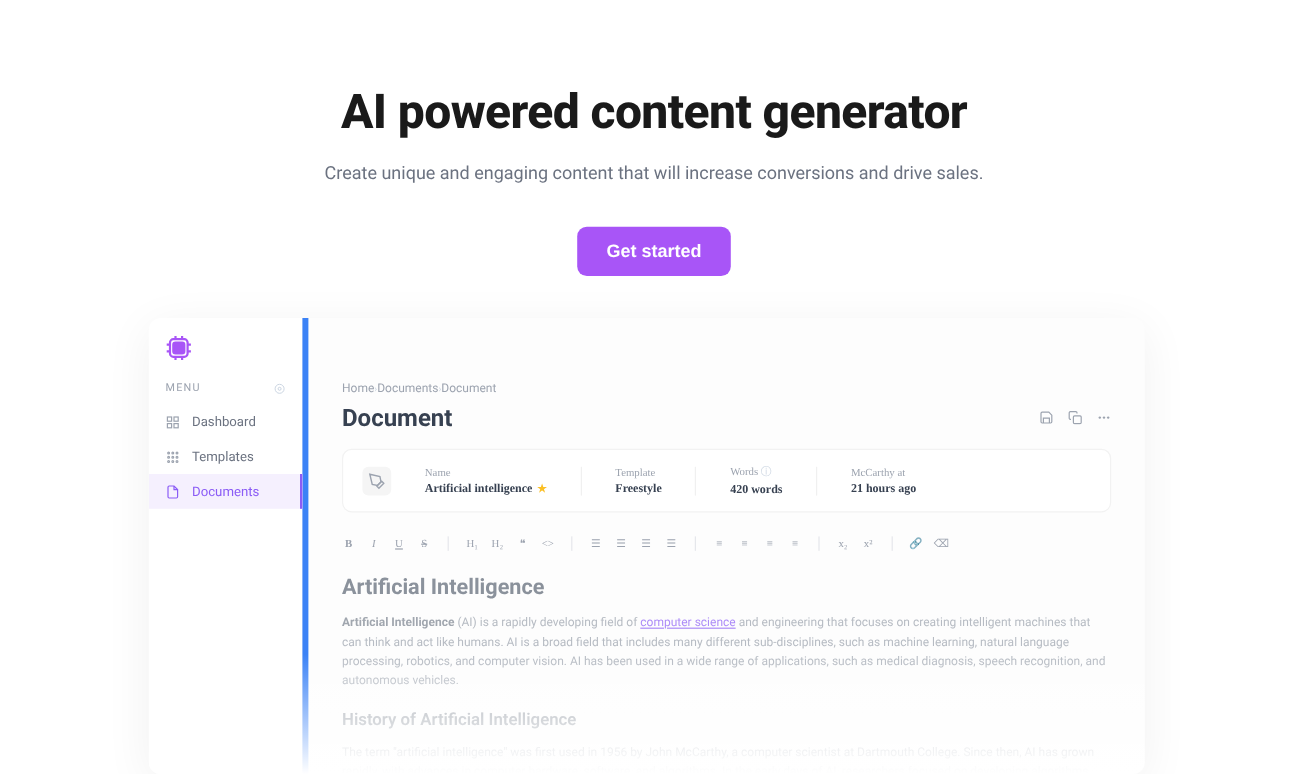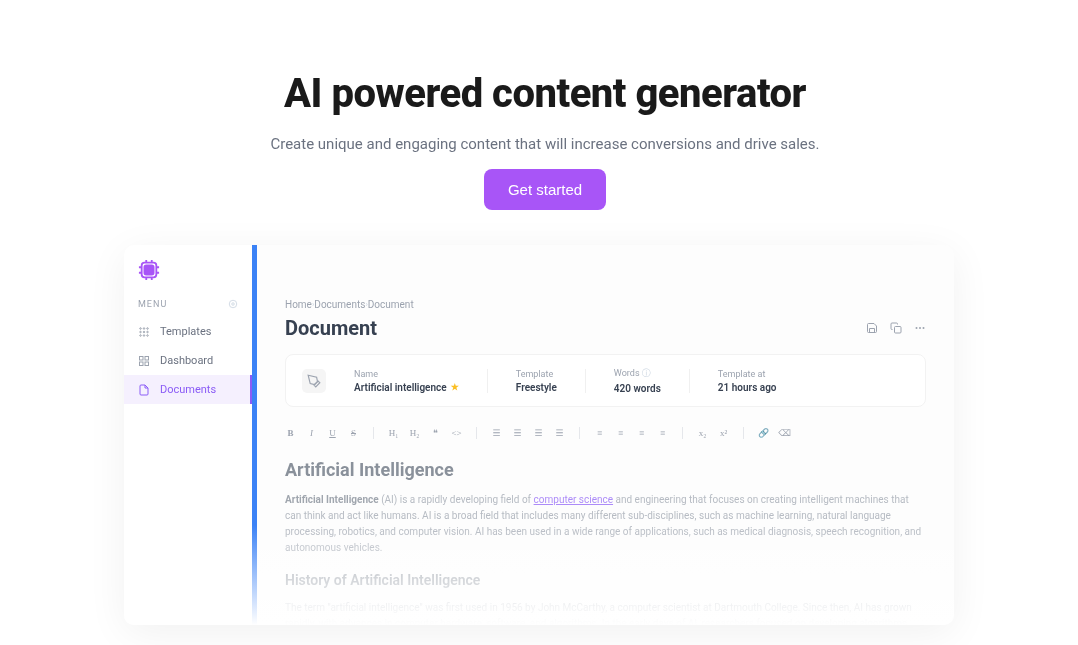--- a/index.html
+++ b/index.html
@@ -1,38 +1,38 @@
 <!DOCTYPE html>
 <html><head>
 <meta charset="utf-8">
 <style>
 * { margin: 0; padding: 0; box-sizing: border-box; }
 body { font-family: -apple-system, BlinkMacSystemFont, "Segoe UI", Roboto, sans-serif; background: #fff; width: 1078px; height: 645px; overflow: hidden; }
 .hero { text-align: center; padding-top: 70px; padding-left: 12px; }
 .hero h1 { font-size: 40px; font-weight: 800; color: #1a1a1a; letter-spacing: -0.5px; }
 .hero p { margin-top: 18px; color: #6b7280; font-size: 15px; }
-.cta { margin-top: 16px; display: inline-block; background: #a855f7; color: #fff; border: none; padding: 12px 24px; border-radius: 8px; font-size: 15px; font-weight: 400; cursor: pointer; }
+.cta { margin-top: 36px; display: inline-block; background: #a855f7; color: #fff; border: none; padding: 12px 24px; border-radius: 8px; font-size: 15px; font-weight: 700; cursor: pointer; }
 .app { margin: 35px auto 0; width: 830px; height: 380px; background: #fdfdfd; border-radius: 10px; box-shadow: 0 8px 40px rgba(0,0,0,0.06); display: flex; overflow: hidden; position: relative; }
 .sidebar { width: 133px; background: #fff; border-right: 5px solid #3b82f6; padding: 14px 0 0; }
 .logo { width: 22px; height: 22px; margin-left: 14px; margin-bottom: 18px; }
 .menu-title { font-size: 9px; color: #9ca3af; letter-spacing: 1px; padding: 0 14px 8px; display: flex; justify-content: space-between; align-items: center; }
 .menu-title .gear { width: 10px; height: 10px; }
 .nav-item { display: flex; align-items: center; gap: 10px; padding: 8px 14px; font-size: 11px; color: #6b7280; cursor: pointer; }
 .nav-item.active { background: #f5f0fe; color: #8b5cf6; border-right: 2px solid #8b5cf6; }
 .nav-item .ico { width: 12px; height: 12px; flex-shrink: 0; }
 .main { flex: 1; padding: 18px 28px; overflow: hidden; color: #808893; }
 .crumbs { display: flex; align-items: center; gap: 0; font-size: 10px; color: #9ca3af; margin-top: 36px; }
 .crumbs .chev { font-size: 8px; color: #cbd5e1; }
 .title-row { display: flex; justify-content: space-between; align-items: center; margin-top: 6px; }
 .title-row h2 { font-size: 20px; font-weight: 700; color: #374151; }
 .title-actions { display: flex; gap: 12px; align-items: center; }
 .title-actions .tico { width: 12px; height: 12px; }
 .meta-card { margin-top: 14px; background: #fff; border: 1px solid #f2f2f2; border-radius: 8px; padding: 12px 16px; display: flex; align-items: center; gap: 28px; }
 .meta-ico { width: 24px; height: 24px; background: #f5f5f5; border-radius: 5px; display: flex; align-items: center; justify-content: center; flex-shrink: 0; }
-.meta-col { display: flex; flex-direction: column; gap: 3px; }
+.meta-col { display: flex; flex-direction: column; gap: 3px; font-family: Liberation Serif, serif; }
 .meta-label { font-size: 9px; color: #9ca3af; }
 .meta-value { font-size: 10px; font-weight: 600; color: #374151; display: flex; align-items: center; gap: 4px; }
 .star { color: #fbbf24; font-size: 9px; }
 .sep { width: 1px; height: 24px; background: #f0f0f0; }
 .toolbar { margin-top: 14px; display: flex; align-items: center; gap: 10px; padding: 6px 0; }
 .toolbar .tb { width: 11px; height: 11px; display: flex; align-items: center; justify-content: center; font-size: 9px; color: #9ca3af; cursor: pointer; font-family: Georgia, serif; }
 .toolbar .sep-v { width: 1px; height: 12px; background: #e5e7eb; margin: 0 4px; }
 .content { margin-top: 14px; opacity: 0.7; }
 .content h3 { font-size: 18px; font-weight: 700; color: #5a6472; margin-bottom: 12px; }
 .content p { font-size: 10px; line-height: 1.6; color: #99a0ab; margin-bottom: 10px; margin-top: 12px; }
@@ -72,44 +72,44 @@
       <span class="gear">
           <svg viewBox="0 0 24 24" fill="none" stroke="#cbd5e1" stroke-width="2">
             <circle cx="12" cy="12" r="3"></circle>
             <circle cx="12" cy="12" r="9"></circle>
           </svg>
         </span>
     </div>
     <div class="nav-item">
       <span class="ico">
           <svg viewBox="0 0 24 24" fill="none" stroke="#9ca3af" stroke-width="2">
+            <rect x="3" y="3" width="7" height="7"></rect>
+            <rect x="14" y="3" width="7" height="7"></rect>
+            <rect x="3" y="14" width="7" height="7"></rect>
+            <rect x="14" y="14" width="7" height="7"></rect>
+          </svg>
+        </span>
+      <span>Dashboard</span>
+    </div>
+    <div class="nav-item">
+      <span class="ico">
+          <svg viewBox="0 0 24 24" fill="none" stroke="#9ca3af" stroke-width="2">
             <circle cx="5" cy="5" r="1.5"></circle>
             <circle cx="12" cy="5" r="1.5"></circle>
             <circle cx="19" cy="5" r="1.5"></circle>
             <circle cx="5" cy="12" r="1.5"></circle>
             <circle cx="12" cy="12" r="1.5"></circle>
             <circle cx="19" cy="12" r="1.5"></circle>
             <circle cx="5" cy="19" r="1.5"></circle>
             <circle cx="12" cy="19" r="1.5"></circle>
             <circle cx="19" cy="19" r="1.5"></circle>
           </svg>
         </span>
       <span>Templates</span>
     </div>
-    <div class="nav-item">
-      <span class="ico">
-          <svg viewBox="0 0 24 24" fill="none" stroke="#9ca3af" stroke-width="2">
-            <rect x="3" y="3" width="7" height="7"></rect>
-            <rect x="14" y="3" width="7" height="7"></rect>
-            <rect x="3" y="14" width="7" height="7"></rect>
-            <rect x="14" y="14" width="7" height="7"></rect>
-          </svg>
-        </span>
-      <span>Dashboard</span>
-    </div>
     <div class="nav-item active">
       <span class="ico">
           <svg viewBox="0 0 24 24" fill="none" stroke="#8b5cf6" stroke-width="2">
             <path d="M14 2H6a2 2 0 0 0-2 2v16a2 2 0 0 0 2 2h12a2 2 0 0 0 2-2V8z"></path>
             <polyline points="14 2 14 8 20 8"></polyline>
           </svg>
         </span>
       <span>Documents</span>
     </div>
   </div>
@@ -167,21 +167,21 @@
         <span class="meta-label">Template</span>
         <span class="meta-value">Freestyle</span>
       </div>
       <div class="sep"></div>
       <div class="meta-col">
         <span class="meta-label"><span>Words</span> <span style="color:#cbd5e1">ⓘ</span></span>
         <span class="meta-value">420 words</span>
       </div>
       <div class="sep"></div>
       <div class="meta-col">
-        <span class="meta-label">Template at</span>
+        <span class="meta-label">McCarthy at</span>
         <span class="meta-value">21 hours ago</span>
       </div>
     </div>
 
     <div class="toolbar">
       <span class="tb">
           <b>B</b>
         </span>
       <span class="tb">
           <i>I</i>

